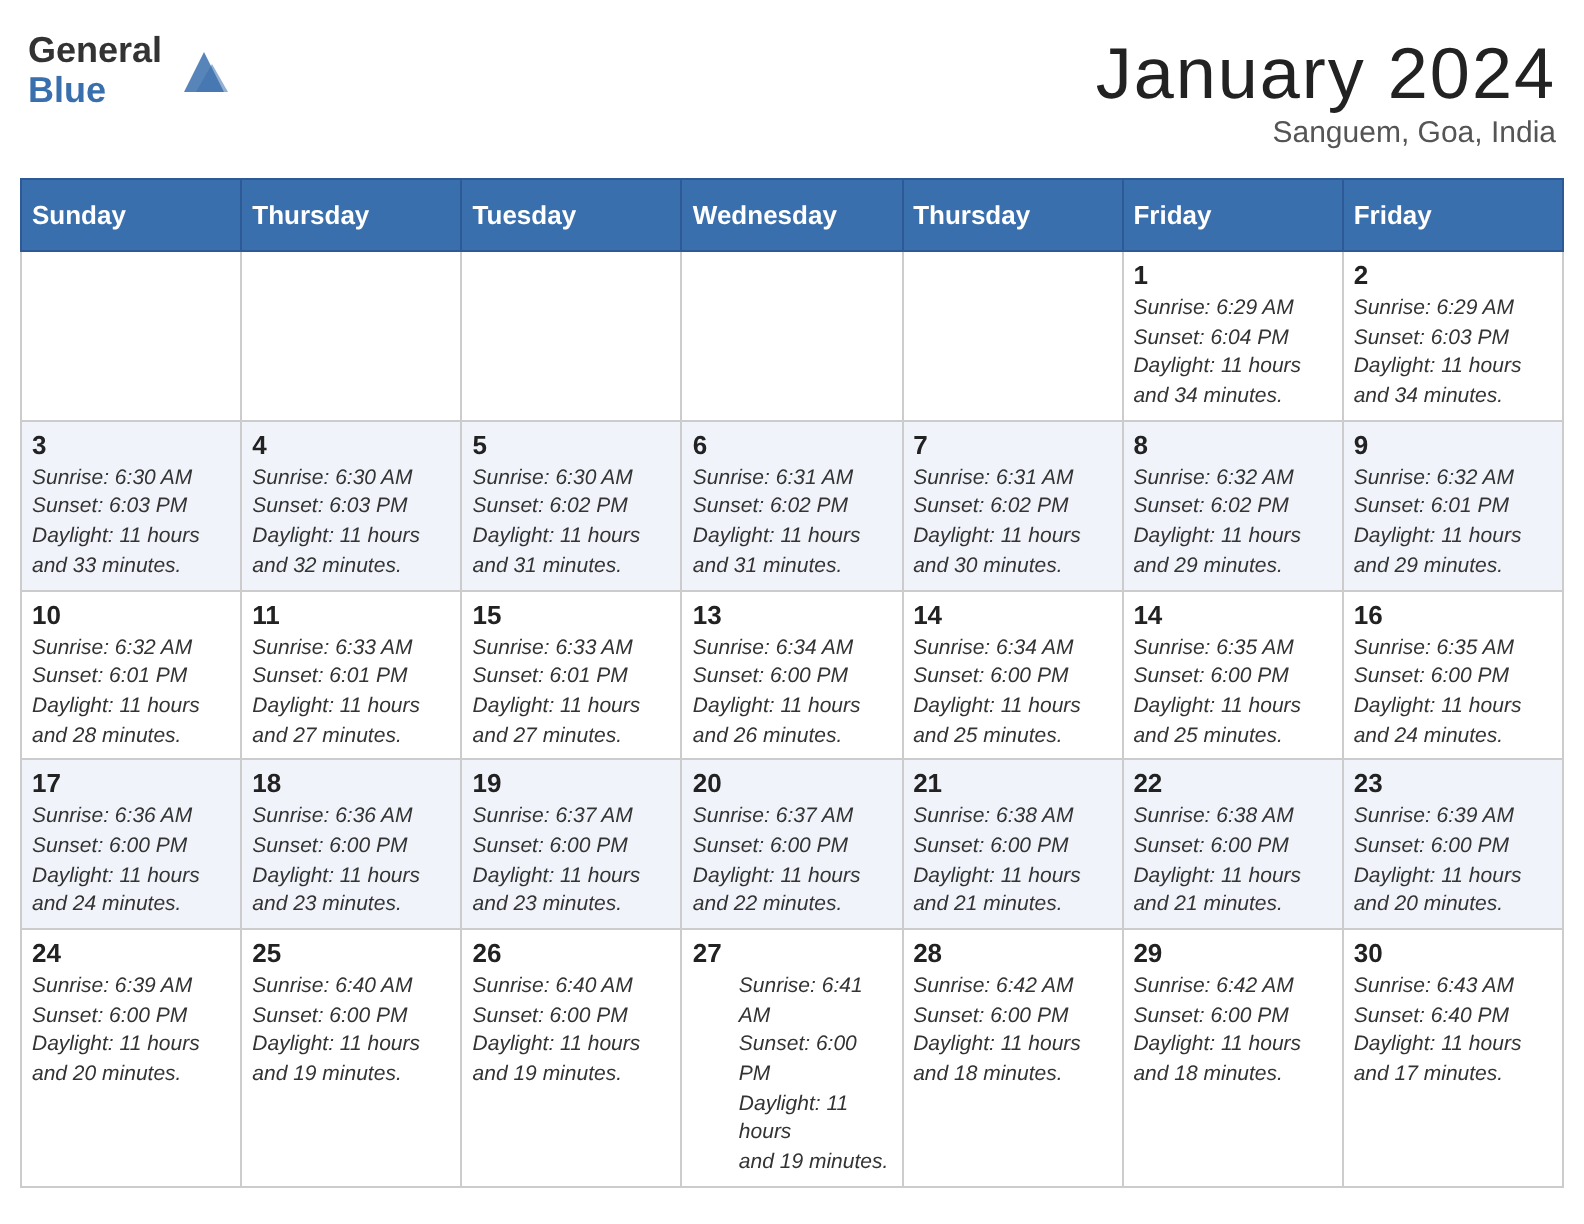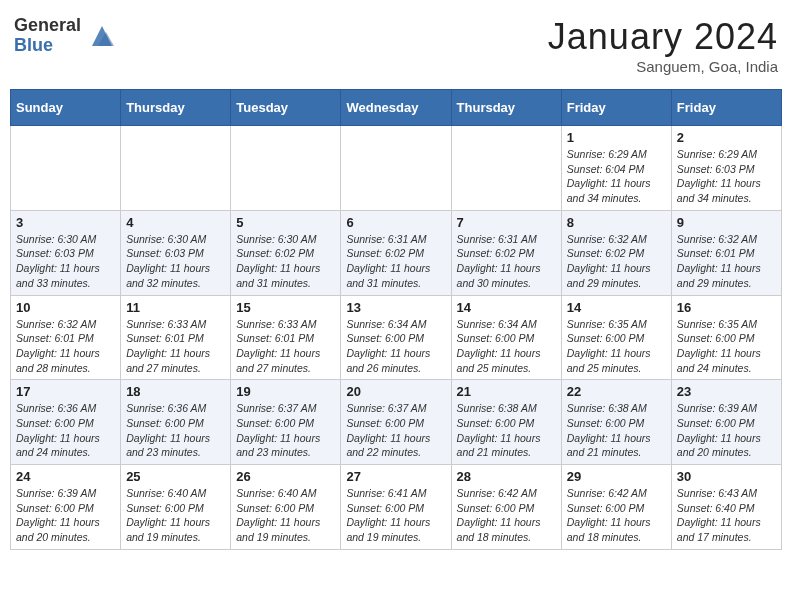--- a/index.html
+++ b/index.html
@@ -323,21 +323,21 @@
         </td>
         <td>
           <span class="day-num">26</span>
           <div class="day-info" style="white-space: pre-line;">Sunrise: 6:40 AM
 Sunset: 6:00 PM
 Daylight: 11 hours
 and 19 minutes.</div>
         </td>
         <td>
           <span class="day-num">27</span>
-          <div class="day-info" style="white-space: pre-line;">Sunrise: 6:41 AM
+          <div class="day-info" style="white-space: pre-line; margin-left: 23px;">Sunrise: 6:41 AM
 Sunset: 6:00 PM
 Daylight: 11 hours
 and 19 minutes.</div>
         </td>
         <td>
           <span class="day-num">28</span>
           <div class="day-info" style="white-space: pre-line;">Sunrise: 6:42 AM
 Sunset: 6:00 PM
 Daylight: 11 hours
 and 18 minutes.</div>

